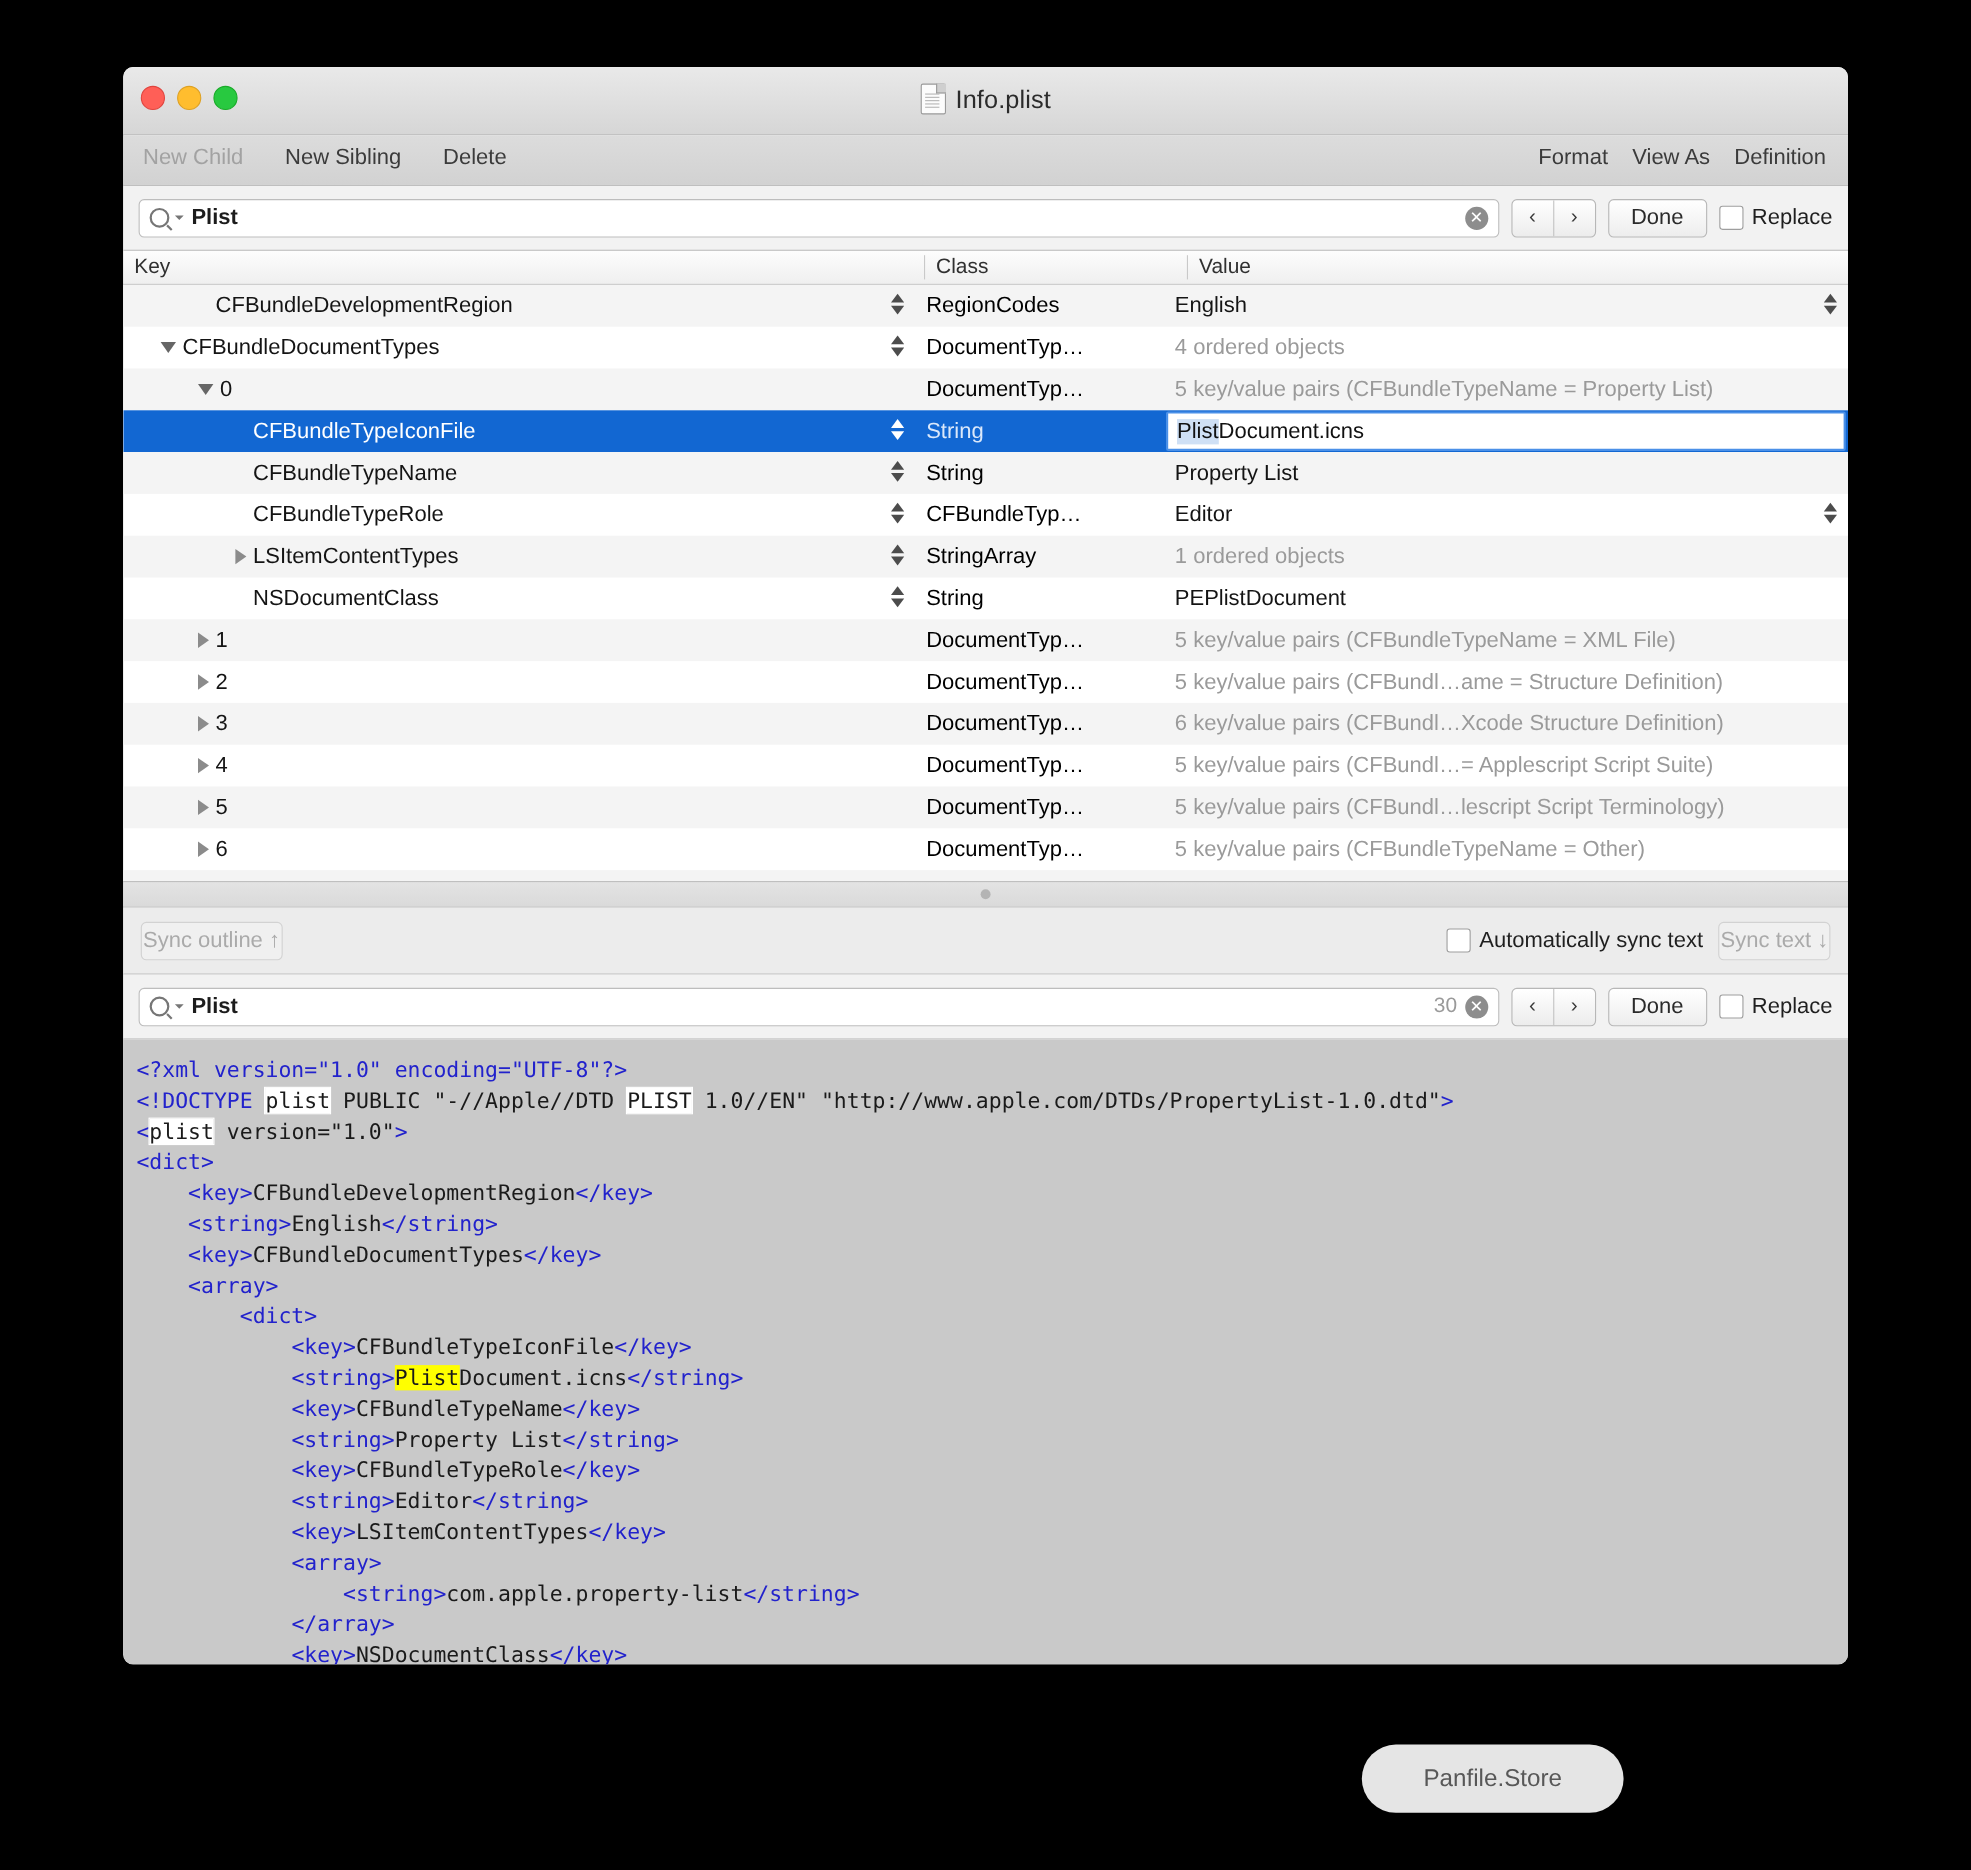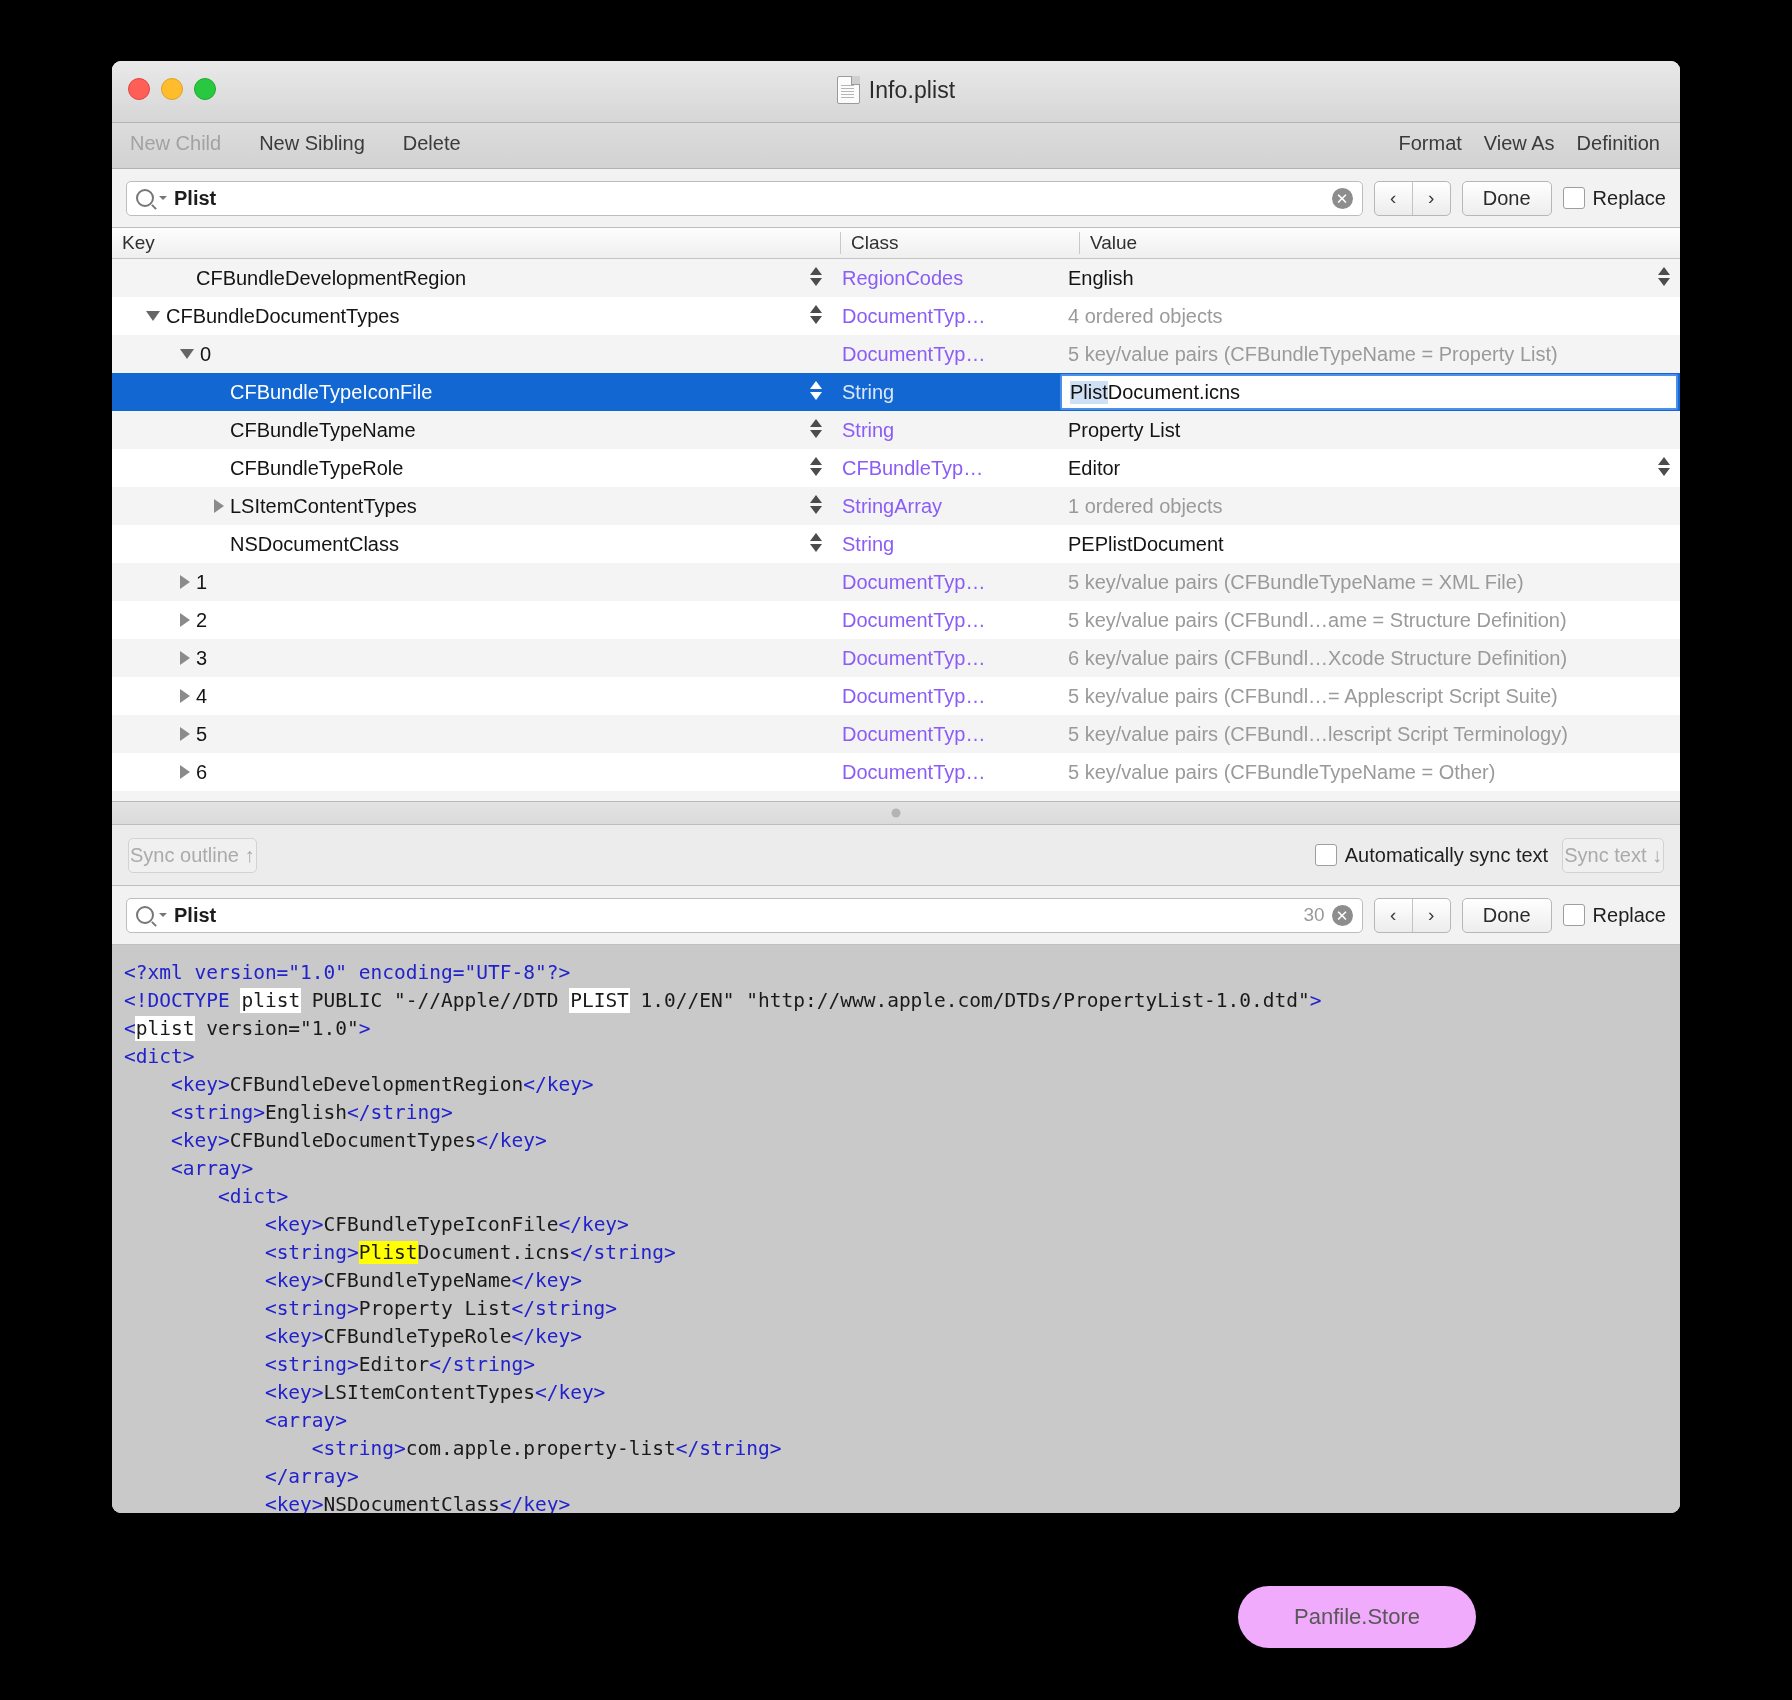--- a/index.html
+++ b/index.html
@@ -273,21 +273,21 @@
     padding-right: 26px;
     box-sizing: border-box;
   }
   .cell-class {
     width: 228px;
     height: 100%;
     display: flex;
     align-items: center;
     padding-left: 12px;
     box-sizing: border-box;
-    color: #8b5cf6;
+    color: #000000;
   }
   .row.sel .cell-class { color: #dbe8fa; }
   .cell-val {
     flex: 1;
     height: 100%;
     display: flex;
     align-items: center;
     padding-left: 10px;
     box-sizing: border-box;
     position: relative;
@@ -416,21 +416,21 @@
   }
   .underl { border-bottom: 2px solid #6d6d6d; }
 
   
   .watermark {
     position: absolute;
     right: 40px;
     bottom: 52px;
     width: 238px;
     height: 62px;
-    background: #f0abfc;
+    background: #e5e5e5;
     border-radius: 31px;
     display: flex;
     align-items: center;
     justify-content: center;
     font-size: 22px;
     color: #585858;
   }
 </style>
 </head>
 <body>

